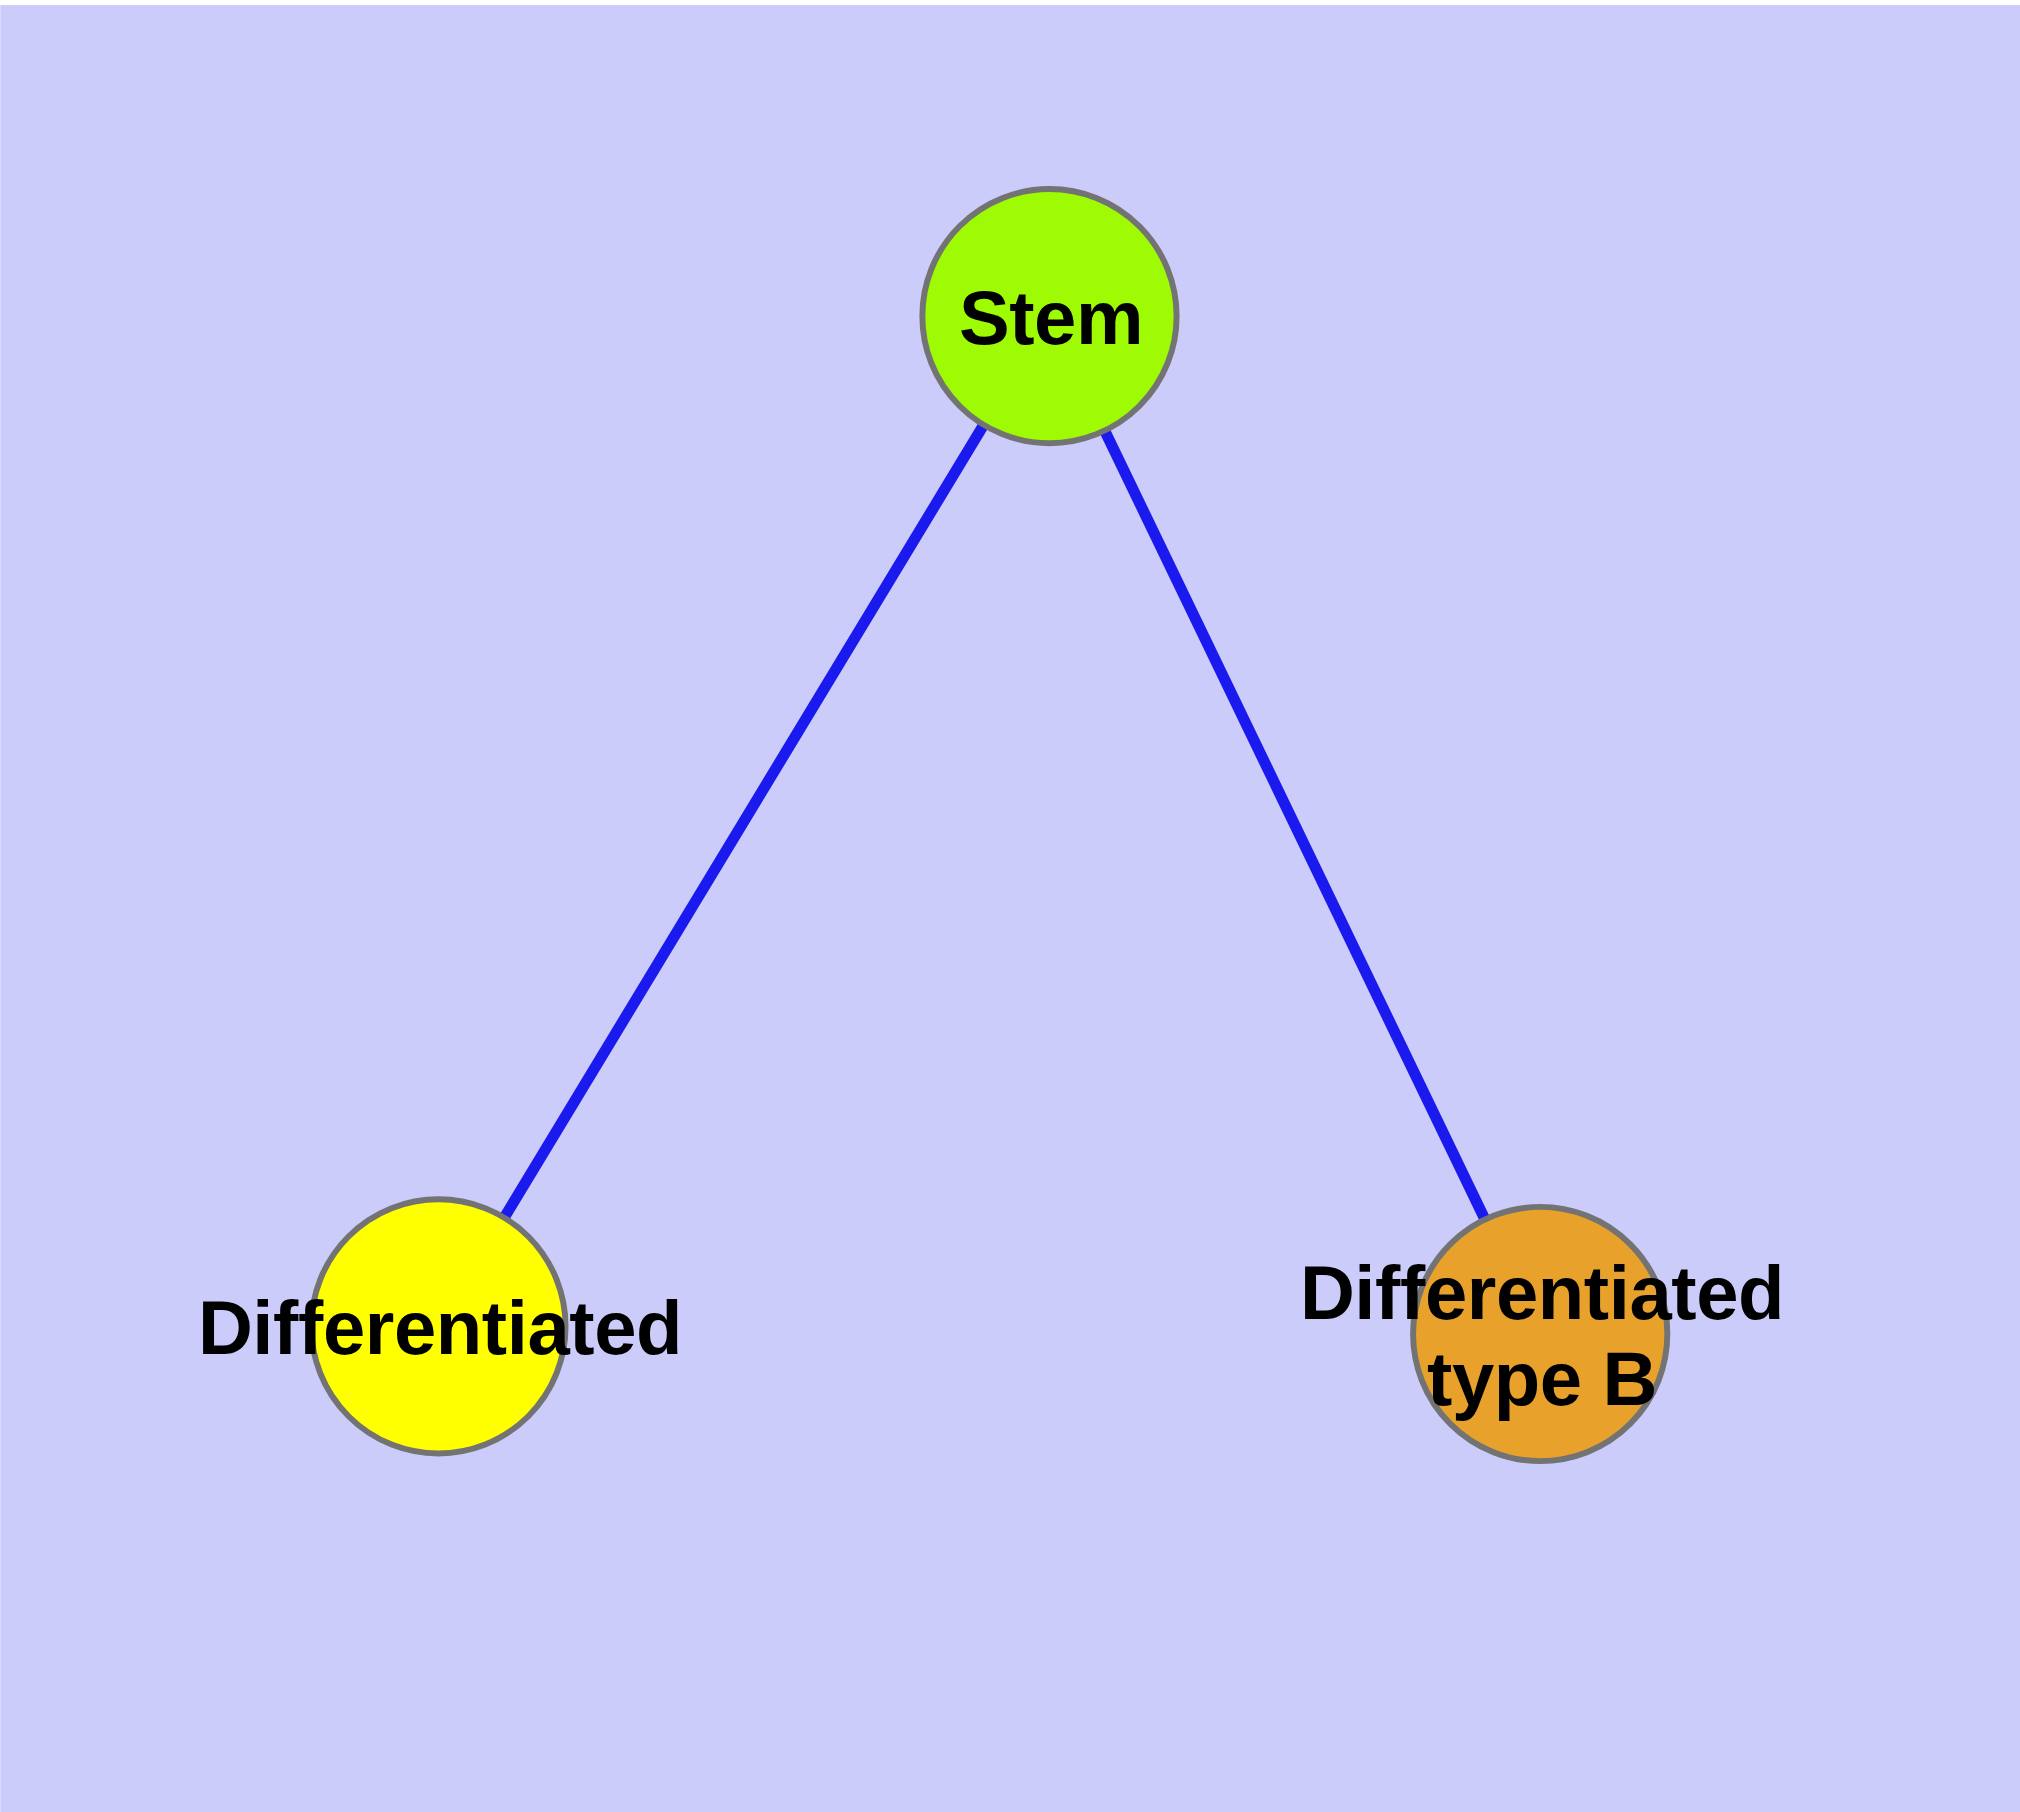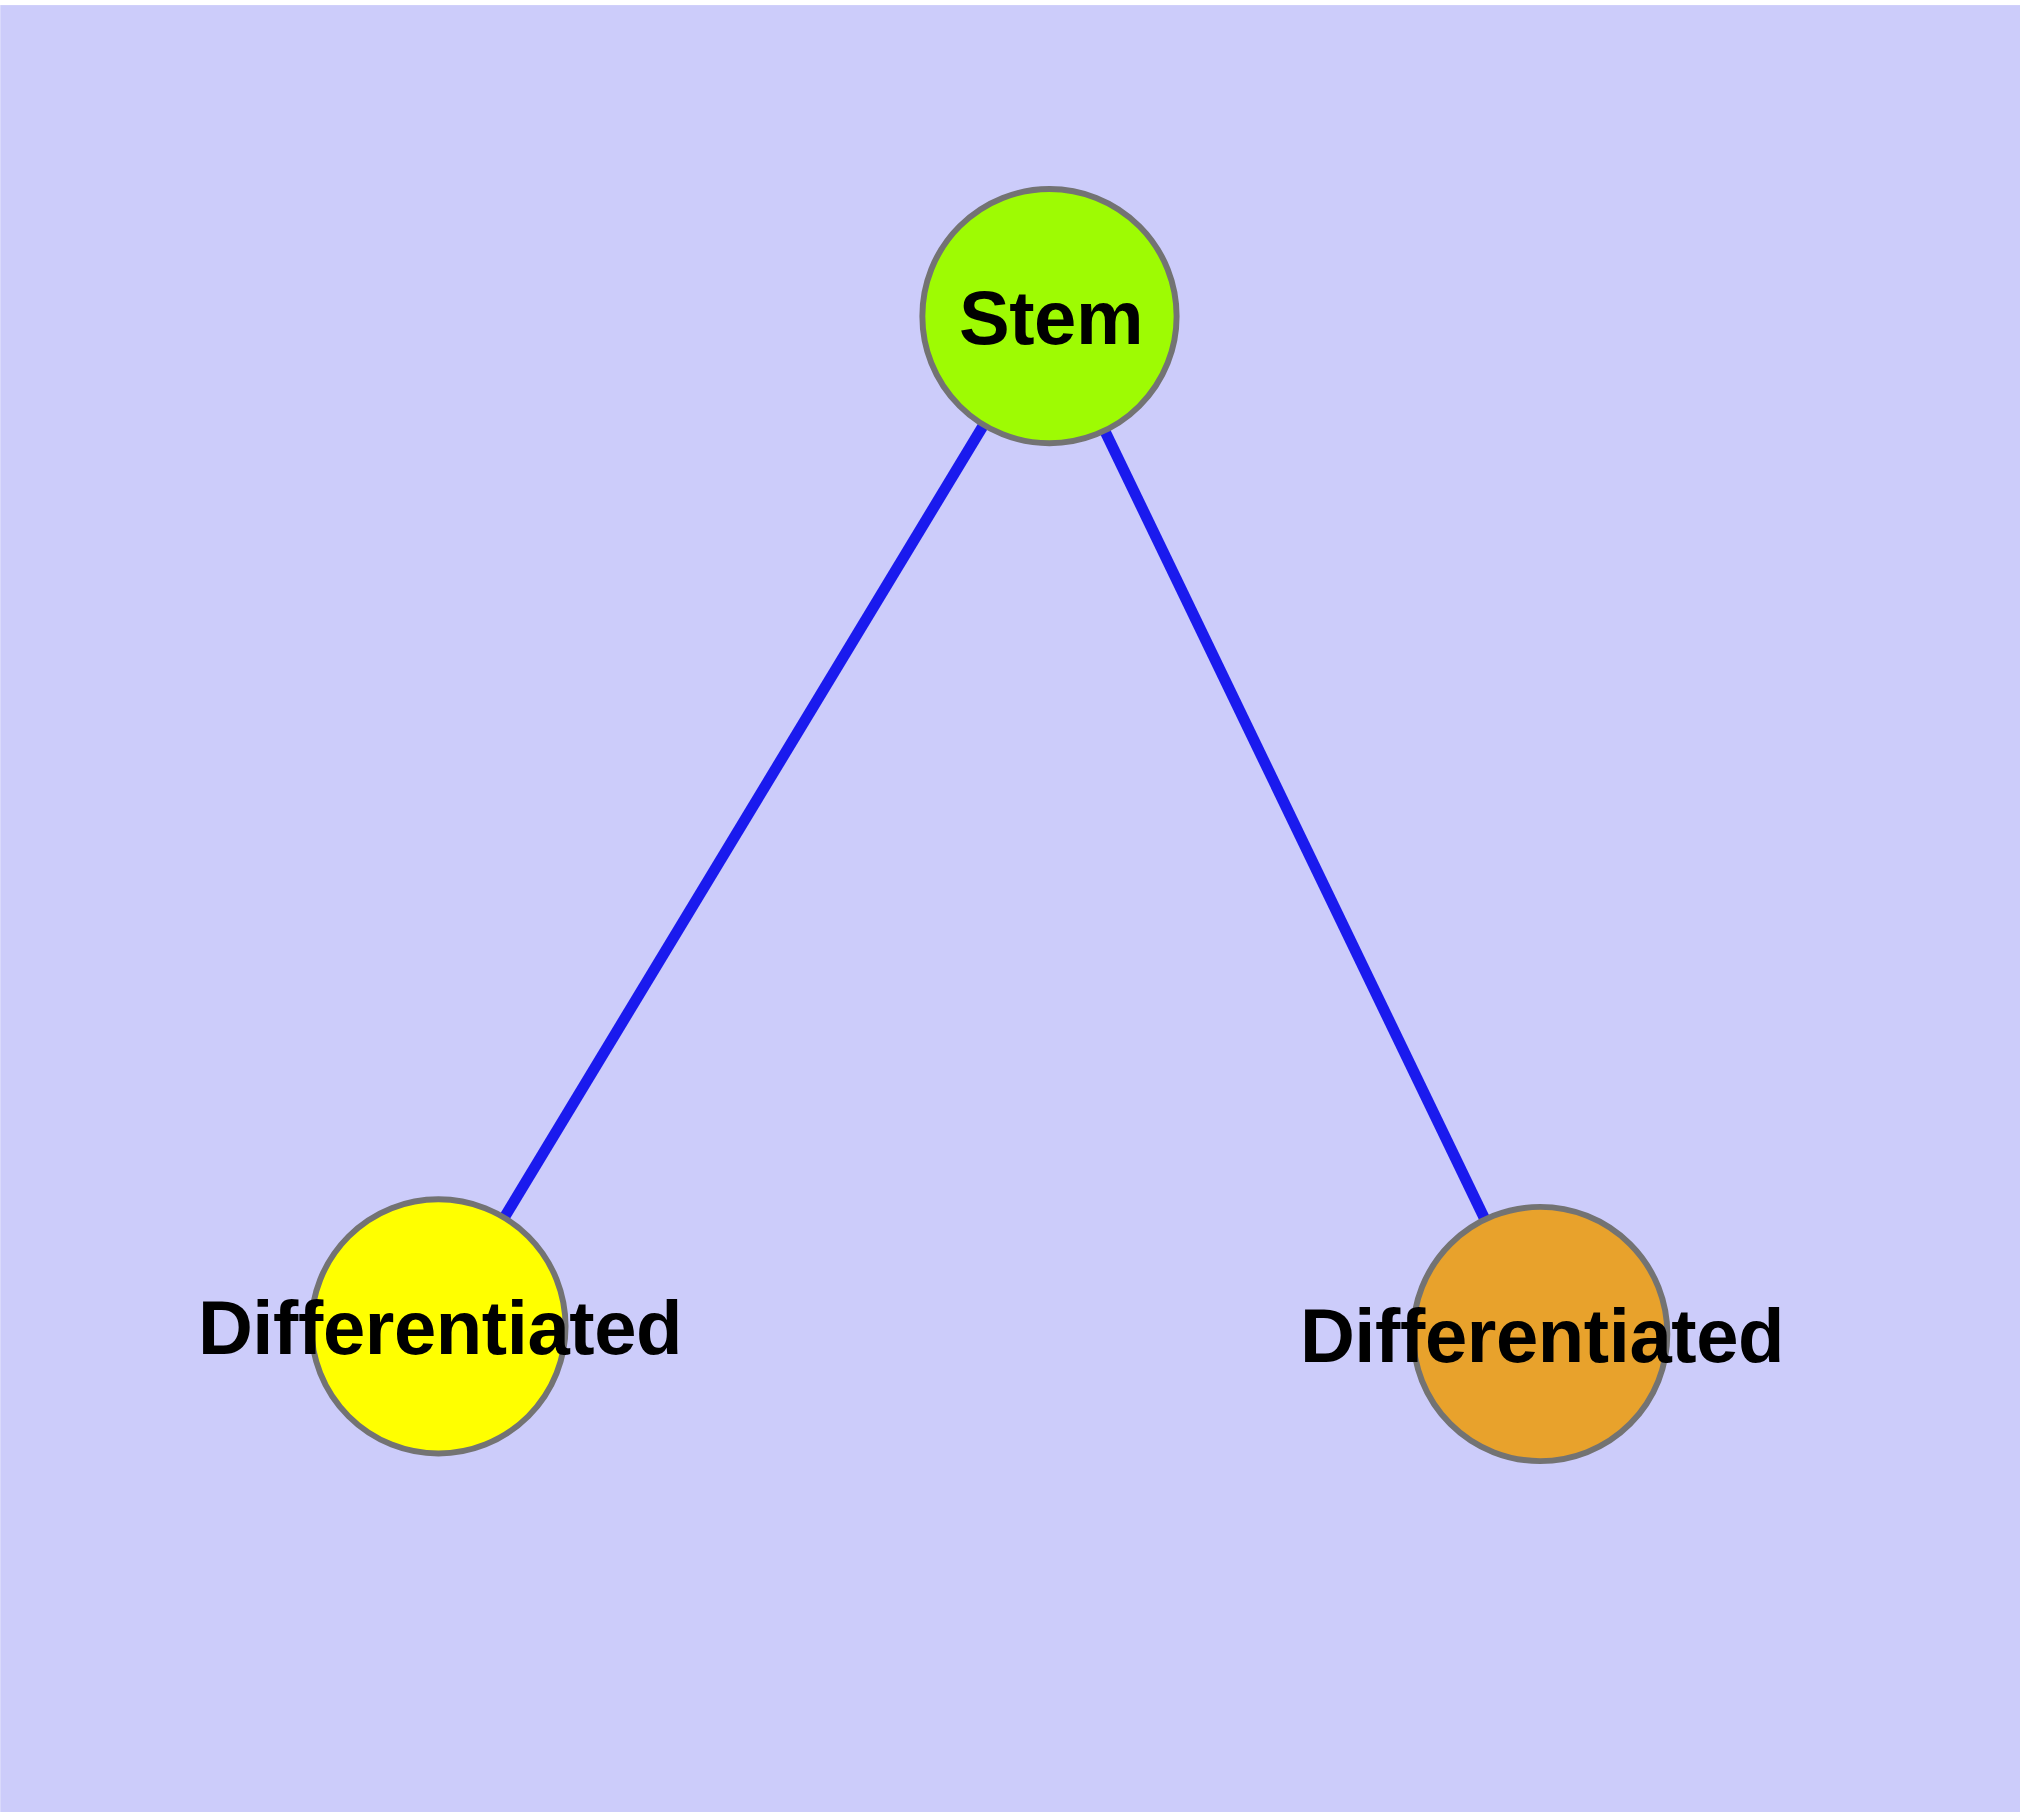--- a/index.html
+++ b/index.html
@@ -58,16 +58,16 @@
       <circle id="node-stem" cx="1238" cy="373" r="150" fill="#9efb03" stroke="#737373" stroke-width="7"></circle>
       <circle id="node-diff-a" cx="517" cy="1565" r="150" fill="#ffff00" stroke="#737373" stroke-width="7"></circle>
       <circle id="node-diff-b" cx="1817" cy="1574" r="150" fill="#e8a22c" stroke="#737373" stroke-width="7"></circle>
     </g>
   </svg>
 
   <div class="node-label" id="label-stem" style="left: 1051px; top: 318px; color: rgb(0, 0, 0); font-size: 76px;"><span>Stem</span></div>
 
   <div class="node-label" id="label-diff-a" style="left: 440px; top: 1328px; color: rgb(0, 0, 0); font-size: 76px;"><span>Differentiated</span><br></div>
 
-  <div class="node-label" id="label-diff-b" style="left: 1542px; top: 1336px; color: rgb(0, 0, 0); font-size: 76px;"><span>Differentiated</span><br></div>
+  <div class="node-label" id="label-diff-b" style="left: 1542px; top: 1336px; color: rgb(0, 0, 0); font-size: 76px;"><span>Differentiated</span><br><span>type B</span></div>
 
 </div>
 
 
 </body></html>

